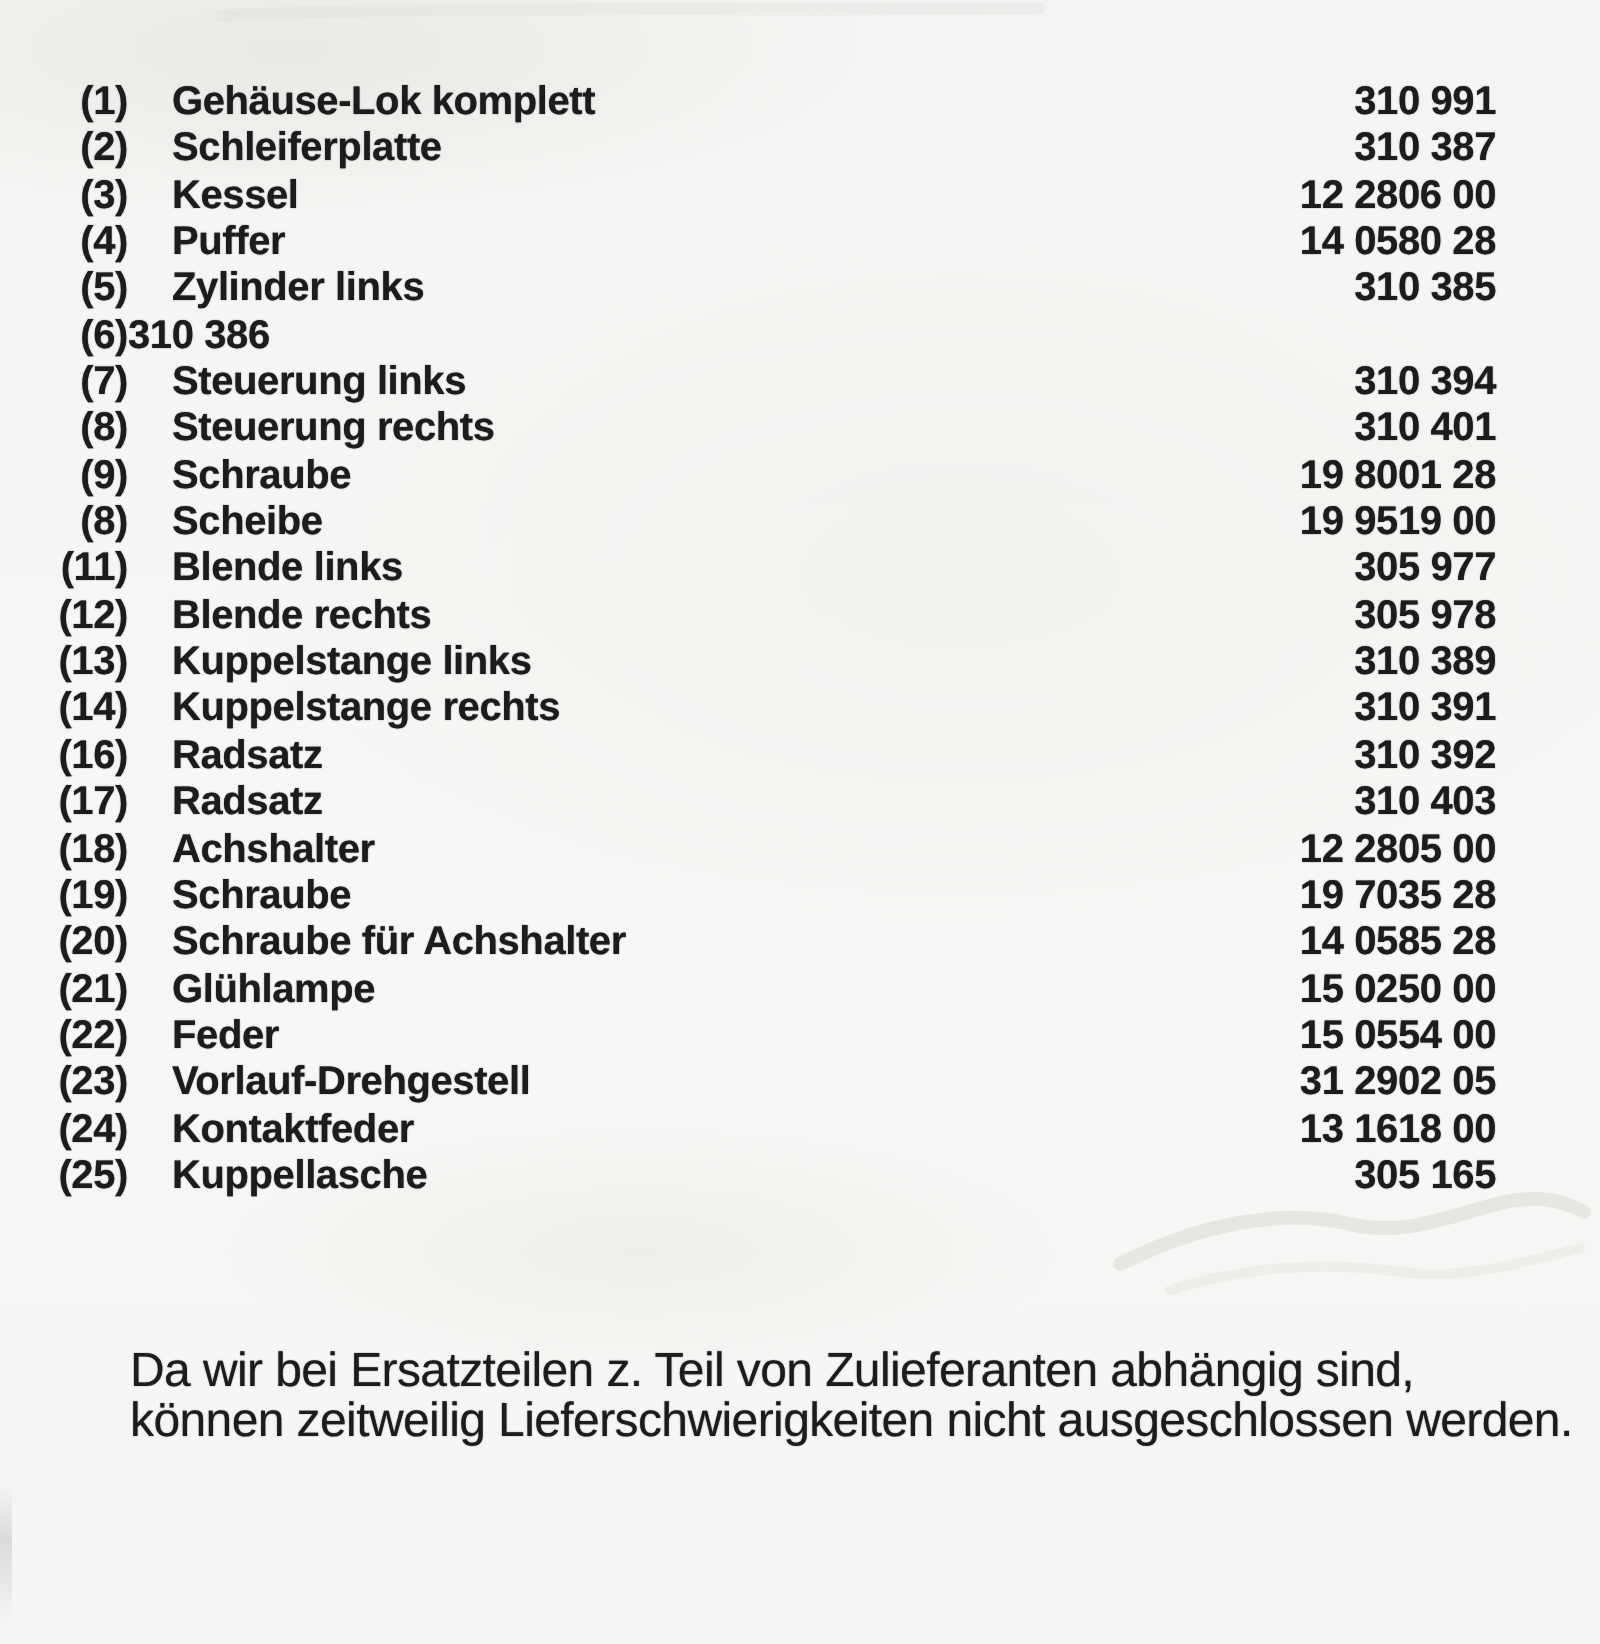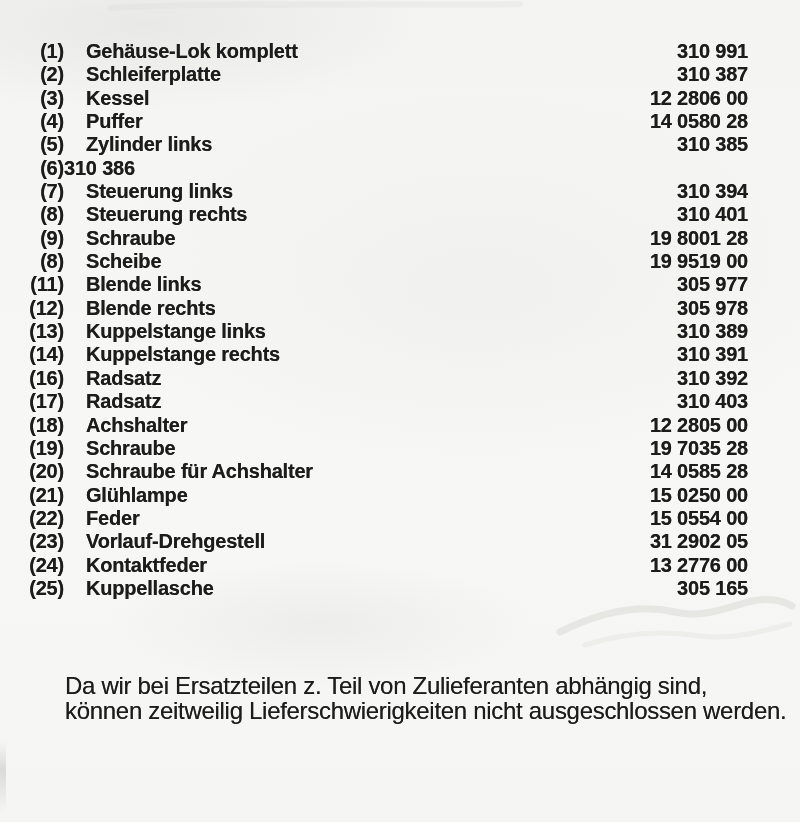--- a/index.html
+++ b/index.html
@@ -222,21 +222,21 @@
 
     <div class="row">
       <span class="idx">(23)</span>
       <span class="name">Vorlauf-Drehgestell</span>
       <span class="num">31 2902 05</span>
     </div>
 
     <div class="row">
       <span class="idx">(24)</span>
       <span class="name">Kontaktfeder</span>
-      <span class="num">13 2776 00</span>
+      <span class="num">13 1618 00</span>
     </div>
 
     <div class="row">
       <span class="idx">(25)</span>
       <span class="name">Kuppellasche</span>
       <span class="num">305 165</span>
     </div>
   </div>
 
   <div class="footer-note">

